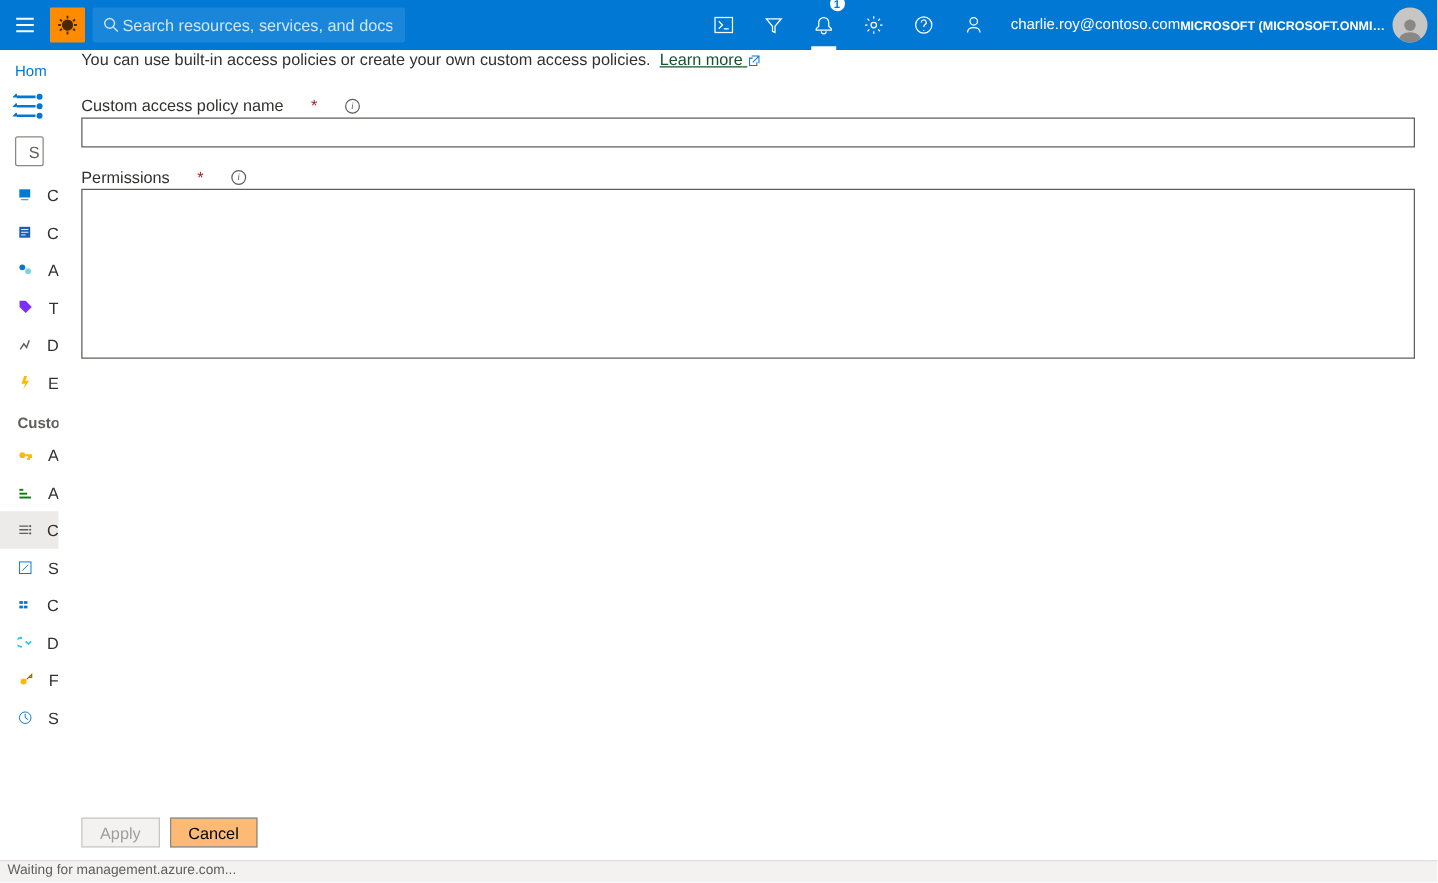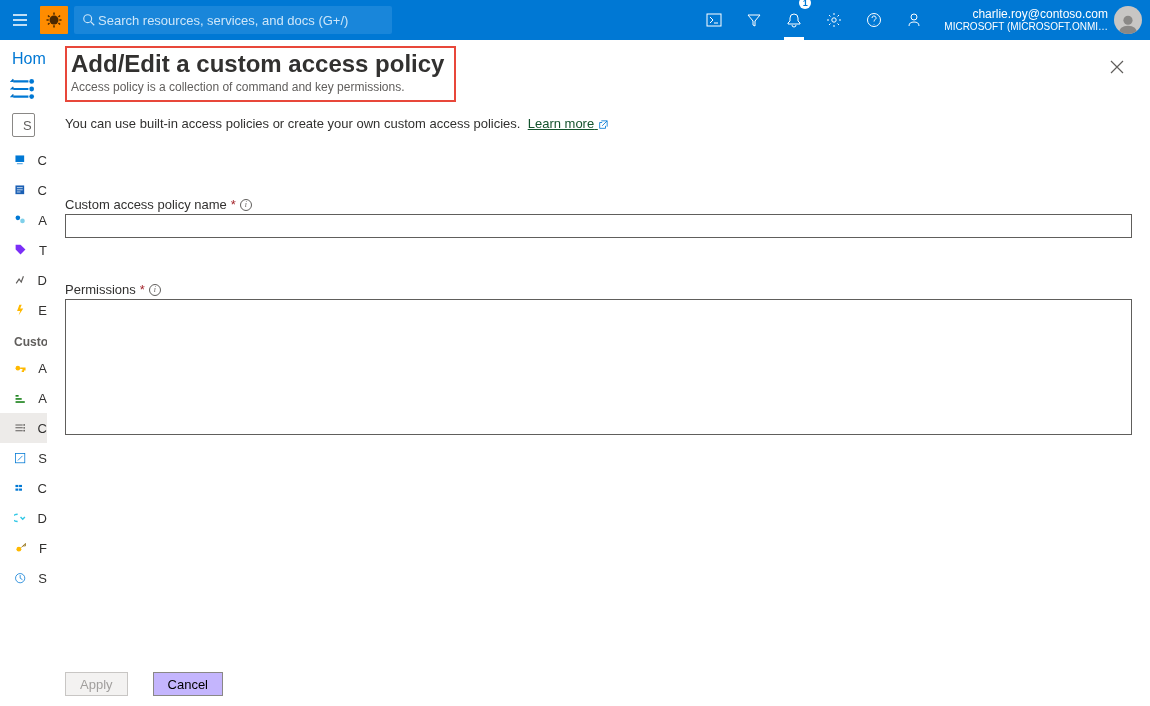--- a/index.html
+++ b/index.html
@@ -10,61 +10,61 @@
   .topbar { height: 40px; background: #0078d4; display: flex; align-items: center; color: #fff; font-size: 13px; }
   .top-icon { width: 40px; height: 40px; display: flex; align-items: center; justify-content: center; cursor: pointer; }
   .top-icon svg, .top-icon .glyph { width: 16px; height: 16px; fill: #fff; stroke: #fff; }
   .brand { font-size: 15px; font-weight: 600; padding: 0 20px 0 10px; white-space: nowrap; }
   .bug { width: 28px; height: 28px; background: #ff8c00; display: flex; align-items: center; justify-content: center; margin-right: 6px; border-radius: 1px; }
   .bug svg { width: 18px; height: 18px; fill: #4b2800; }
   .search { flex: 1; max-width: 520px; height: 28px; background: #1986da; border-radius: 2px; display: flex; align-items: center; padding: 0 8px; color: #cde6f9; }
   .search input { flex: 1; background: transparent; border: 0; outline: 0; color: #fff; font-size: 13px; }
   .search input::placeholder { color: #cde6f9; }
   .top-spacer { flex: 1; }
-  .account { display: flex; flex-direction: column; align-items: flex-end; justify-content: center; padding: 0 6px 0 10px; line-height: 1.1; }
+  .account { display: flex; align-items: flex-end; justify-content: center; padding: 0 6px 0 10px; line-height: 1.1; }
   .account .email { font-size: 12px; }
-  .account .org { font-size: 10px; font-weight: 400; }
+  .account .org { font-size: 10px; font-weight: 700; }
   .avatar { width: 28px; height: 28px; background: #c8c6c4; border-radius: 50%; margin-right: 8px; display: flex; align-items: flex-end; justify-content: center; overflow: hidden; }
   .avatar svg { width: 22px; height: 22px; fill: #8a8886; }
   .badge { position: absolute; top: -3px; right: 3px; background: #fff; color: #0078d4; border-radius: 8px; min-width: 12px; height: 12px; font-size: 9px; display: flex; align-items: center; justify-content: center; font-weight: 600; }
   .top-icon.rel { position: relative; }
   .notif-underline { position: absolute; bottom: 0; left: 10px; right: 10px; height: 3px; background: #fff; }
 
   
   .body { flex: 1; display: flex; position: relative; min-height: 0; }
   .left { width: 47px; border-right: 0; background: #fff; display: flex; flex-direction: column; overflow: hidden; }
-  .breadcrumb { padding: 10px 12px 4px; color: #0078d4; font-size: 16px; }
+  .breadcrumb { padding: 10px 12px 4px; color: #0078d4; font-size: 12px; }
   .sb-row { height: 30px; display: flex; align-items: center; padding-left: 14px; font-size: 13px; color: #323130; white-space: nowrap; }
   .sb-row.sel { background: #edebe9; border-left: 0; }
   .sb-row .ico { width: 16px; height: 16px; margin-right: 12px; display: flex; align-items: center; justify-content: center; }
   .sb-header { padding: 10px 14px 4px; font-size: 12px; font-weight: 600; color: #605e5c; }
   .left-search { margin: 8px 12px; height: 24px; border: 1px solid #8a8886; border-radius: 2px; display: flex; align-items: center; padding: 0 6px; color: #605e5c; }
   .big-icon { margin: 4px 0 0 10px; }
 
   
   .blade { flex: 1; background: #fff; display: flex; flex-direction: column; min-width: 0; position: relative; }
   .blade-header { padding: 6px 18px 14px 18px; display: flex; align-items: flex-start; }
   .title-wrap { display:inline-block; border: 2px solid #e8473a; padding: 2px 10px 6px 4px; }
   .blade-title { font-size: 24px; font-weight: 600; }
   .blade-sub { font-size: 12px; color: #605e5c; margin-top: 2px; }
   .close-x { margin-left: auto; width: 30px; height: 30px; display: flex; align-items: center; justify-content: center; cursor: pointer; margin-top: 6px; }
   .close-x svg { width: 14px; height: 14px; stroke: #605e5c; }
 
   .blade-body { padding: 0 18px; flex: 1; overflow: auto; }
   .info-line { font-size: 13px; padding-bottom: 22px; }
   .link { color: #14532d; cursor: pointer; text-decoration: underline; }
-  .field-label { font-size: 13px; margin-bottom: 2px; display: flex; align-items: center; gap: 4px; margin-top: 44px; }
+  .field-label { font-size: 13px; margin-bottom: 2px; display: flex; align-items: center; gap: 22px; }
   .req { color: #a4262c; }
   .info-dot { width: 12px; height: 12px; border: 1px solid #605e5c; border-radius: 50%; display: inline-flex; align-items: center; justify-content: center; font-size: 8px; color: #605e5c; font-style: italic; font-family: Georgia, serif; }
   .text-input { width: 100%; height: 24px; border: 1px solid #605e5c; padding: 2px 6px; font-size: 13px; }
   .textarea { width: 100%; height: 136px; border: 1px solid #605e5c; padding: 4px 6px; font-size: 13px; resize: none; }
   .field { margin-bottom: 16px; }
 
-  .blade-footer { padding: 10px 18px; border-top: 0; display: flex; gap: 25px; }
-  .btn { height: 24px; padding: 0 14px; font-size: 13px; border: 1px solid #8a8886; background: #c4b5fd; cursor: pointer; }
+  .blade-footer { padding: 10px 18px; border-top: 0; display: flex; gap: 8px; }
+  .btn { height: 24px; padding: 0 14px; font-size: 13px; border: 1px solid #8a8886; background: #fdba74; cursor: pointer; }
   .btn.primary { background: #f3f2f1; color: #a19f9d; border-color: #c8c6c4; cursor: default; }
 
   .statusbar { height: 18px; background: #f3f2f1; font-size: 11px; color: #605e5c; padding: 1px 6px; border-top: 1px solid #e1dfdd; }
 </style>
 </head>
 <body>
 <div class="root">
 
   <div class="topbar">
     <div class="top-icon">
@@ -282,31 +282,20 @@
             <svg viewBox="0 0 16 16">
               <circle cx="8" cy="8" r="6" fill="none" stroke="#0078d4"></circle>
               <path d="M8 4v4l3 2" stroke="#0078d4" fill="none"></path>
             </svg>
           </span>
           <span>S</span>
         </div>
     </div>
 
     <div class="blade">
-      <div class="blade-header">
-        <div class="title-wrap">
-          <div class="blade-title">Add/Edit a custom access policy</div>
-          <div class="blade-sub">Access policy is a collection of command and key permissions.</div>
-        </div>
-        <div class="close-x">
-          <svg viewBox="0 0 14 14">
-              <path d="M1 1l12 12M13 1L1 13" stroke-width="1.2" fill="none"></path>
-            </svg>
-        </div>
-      </div>
 
       <div class="blade-body">
         <div class="info-line">
           <span>You can use built-in access policies or create your own custom access policies.</span>&nbsp;
           <span class="link">
             <span>Learn more</span>
             <svg width="10" height="10" viewBox="0 0 12 12" style="vertical-align:middle">
                 <path d="M4 1h7v7M11 1L5 7" stroke="#0078d4" fill="none"></path>
                 <path d="M9 7v3H2V3h3" stroke="#0078d4" fill="none"></path>
               </svg>
@@ -332,13 +321,14 @@
         </div>
       </div>
 
       <div class="blade-footer">
         <button class="btn primary">Apply</button>
         <button class="btn">Cancel</button>
       </div>
     </div>
   </div>
 
+  <div class="statusbar">Waiting for management.azure.com...</div>
 </div>
 
 </body></html>

